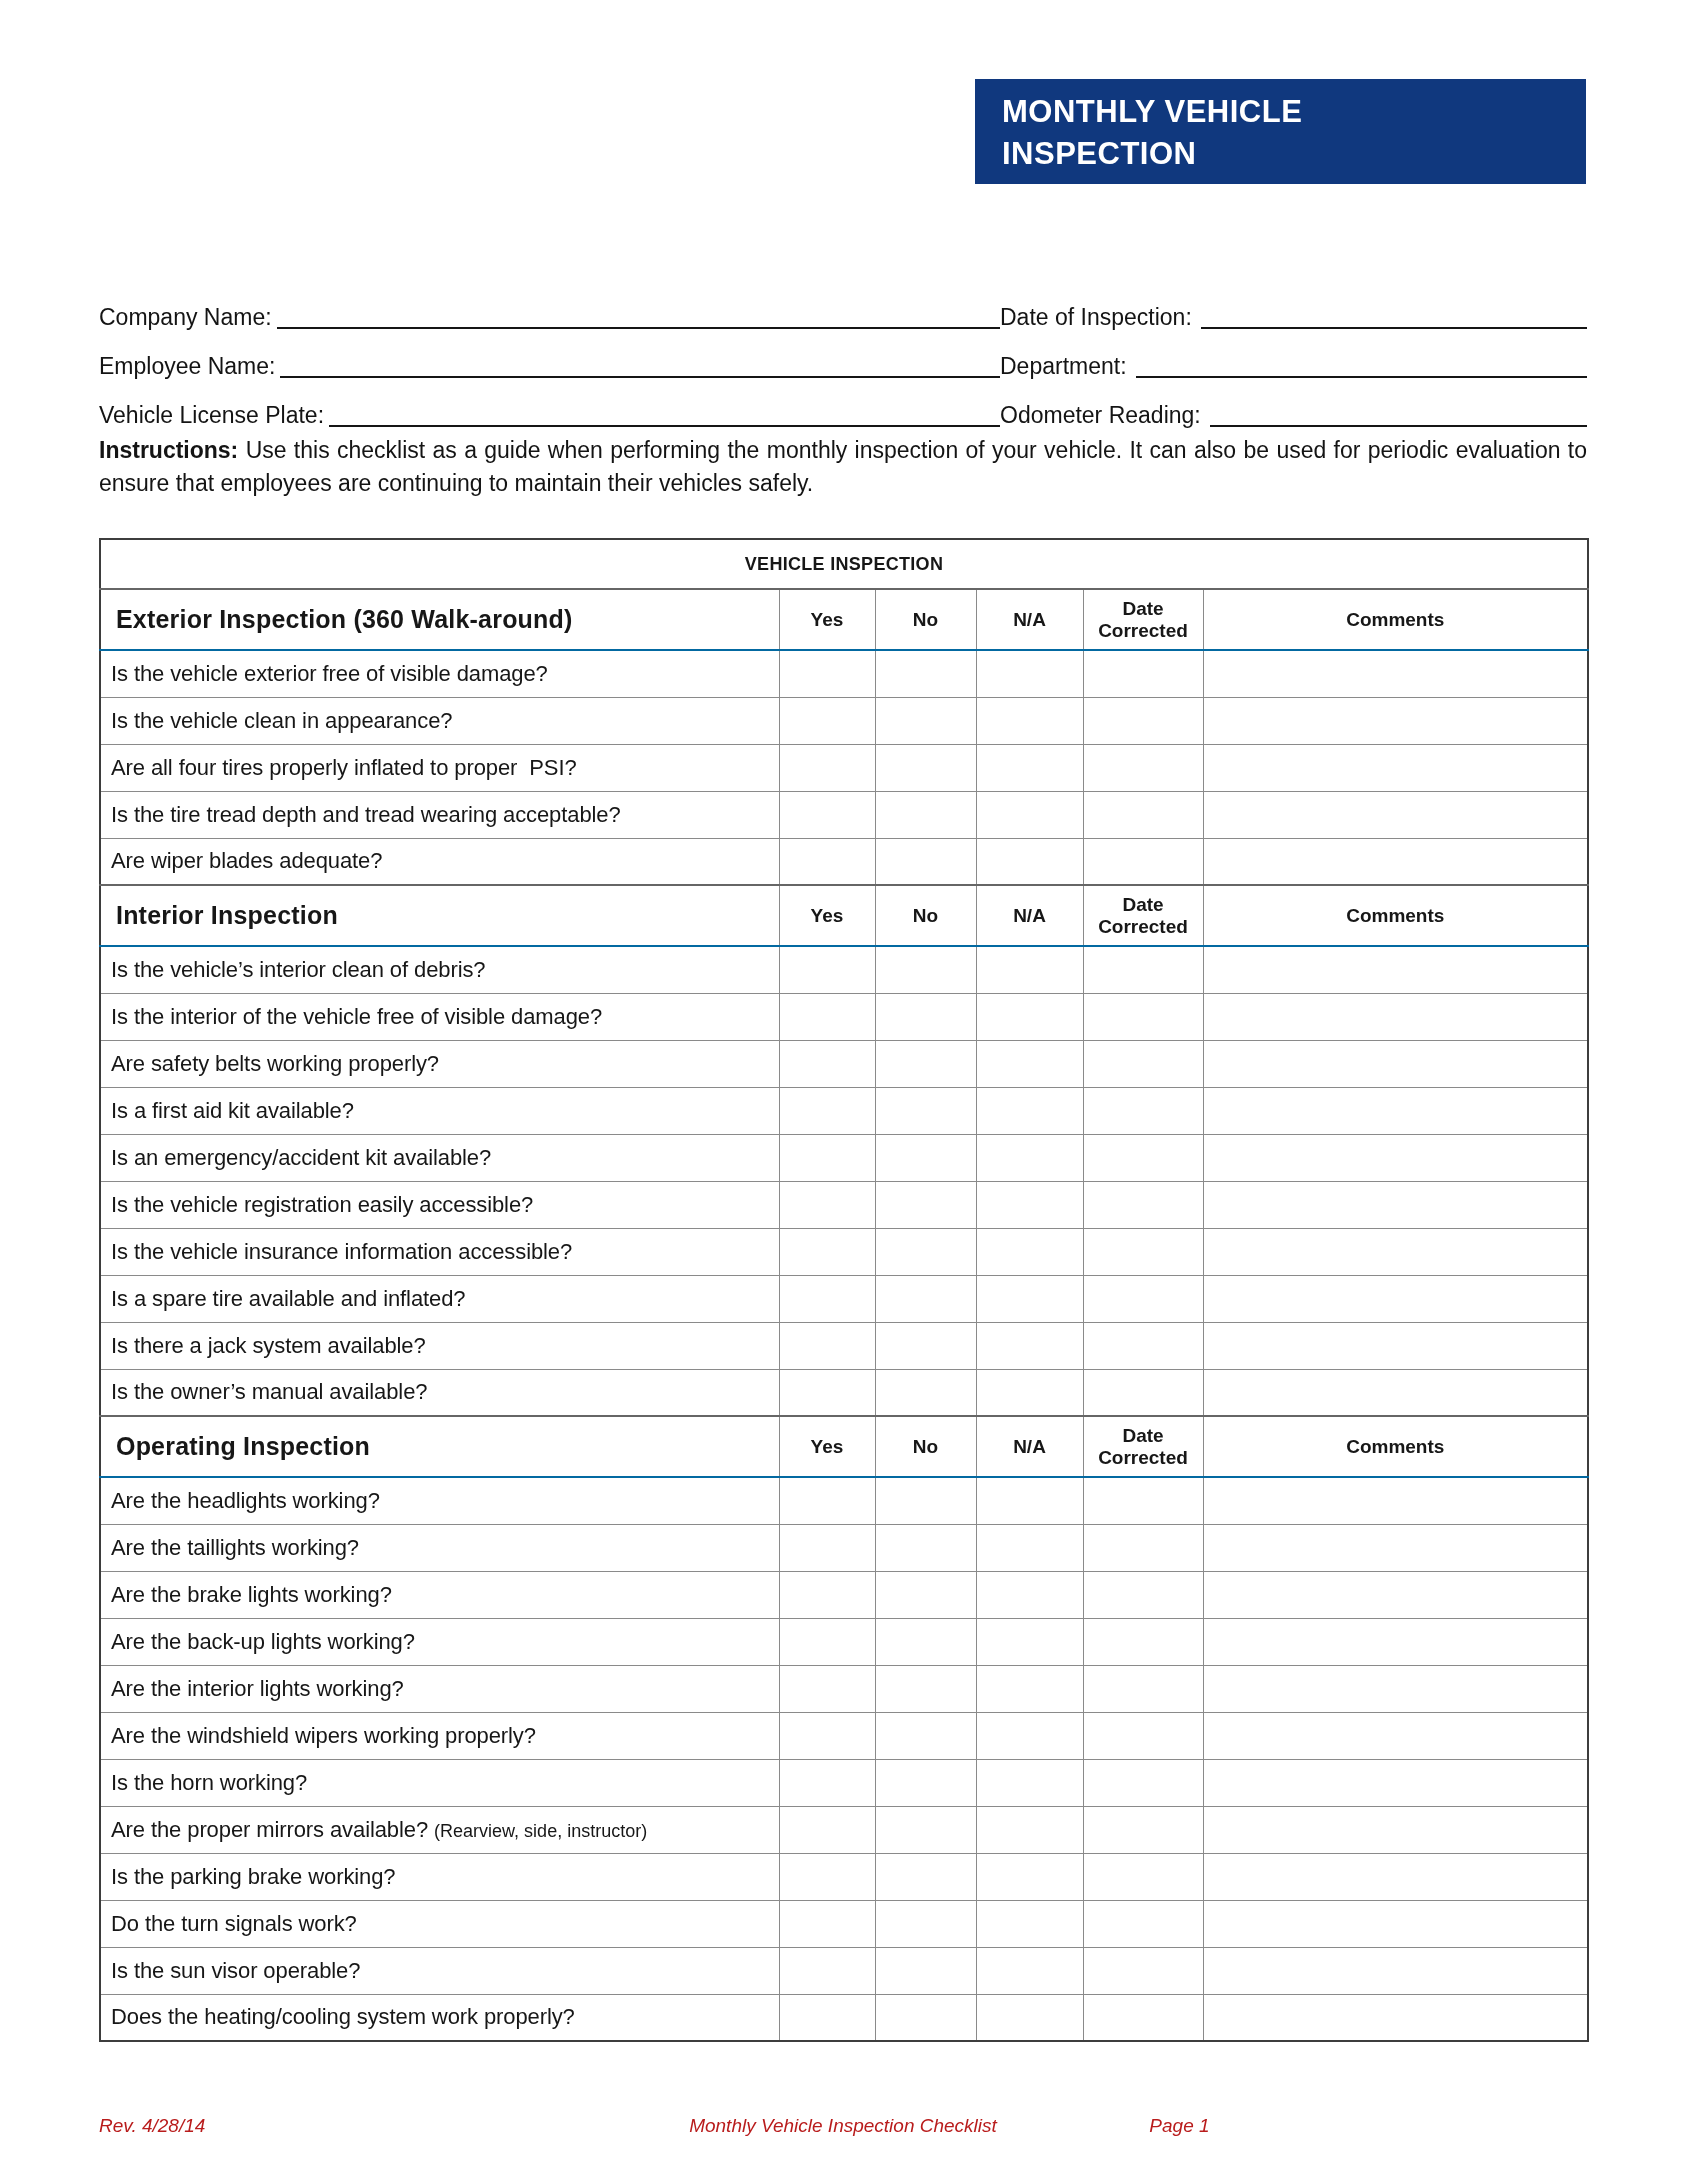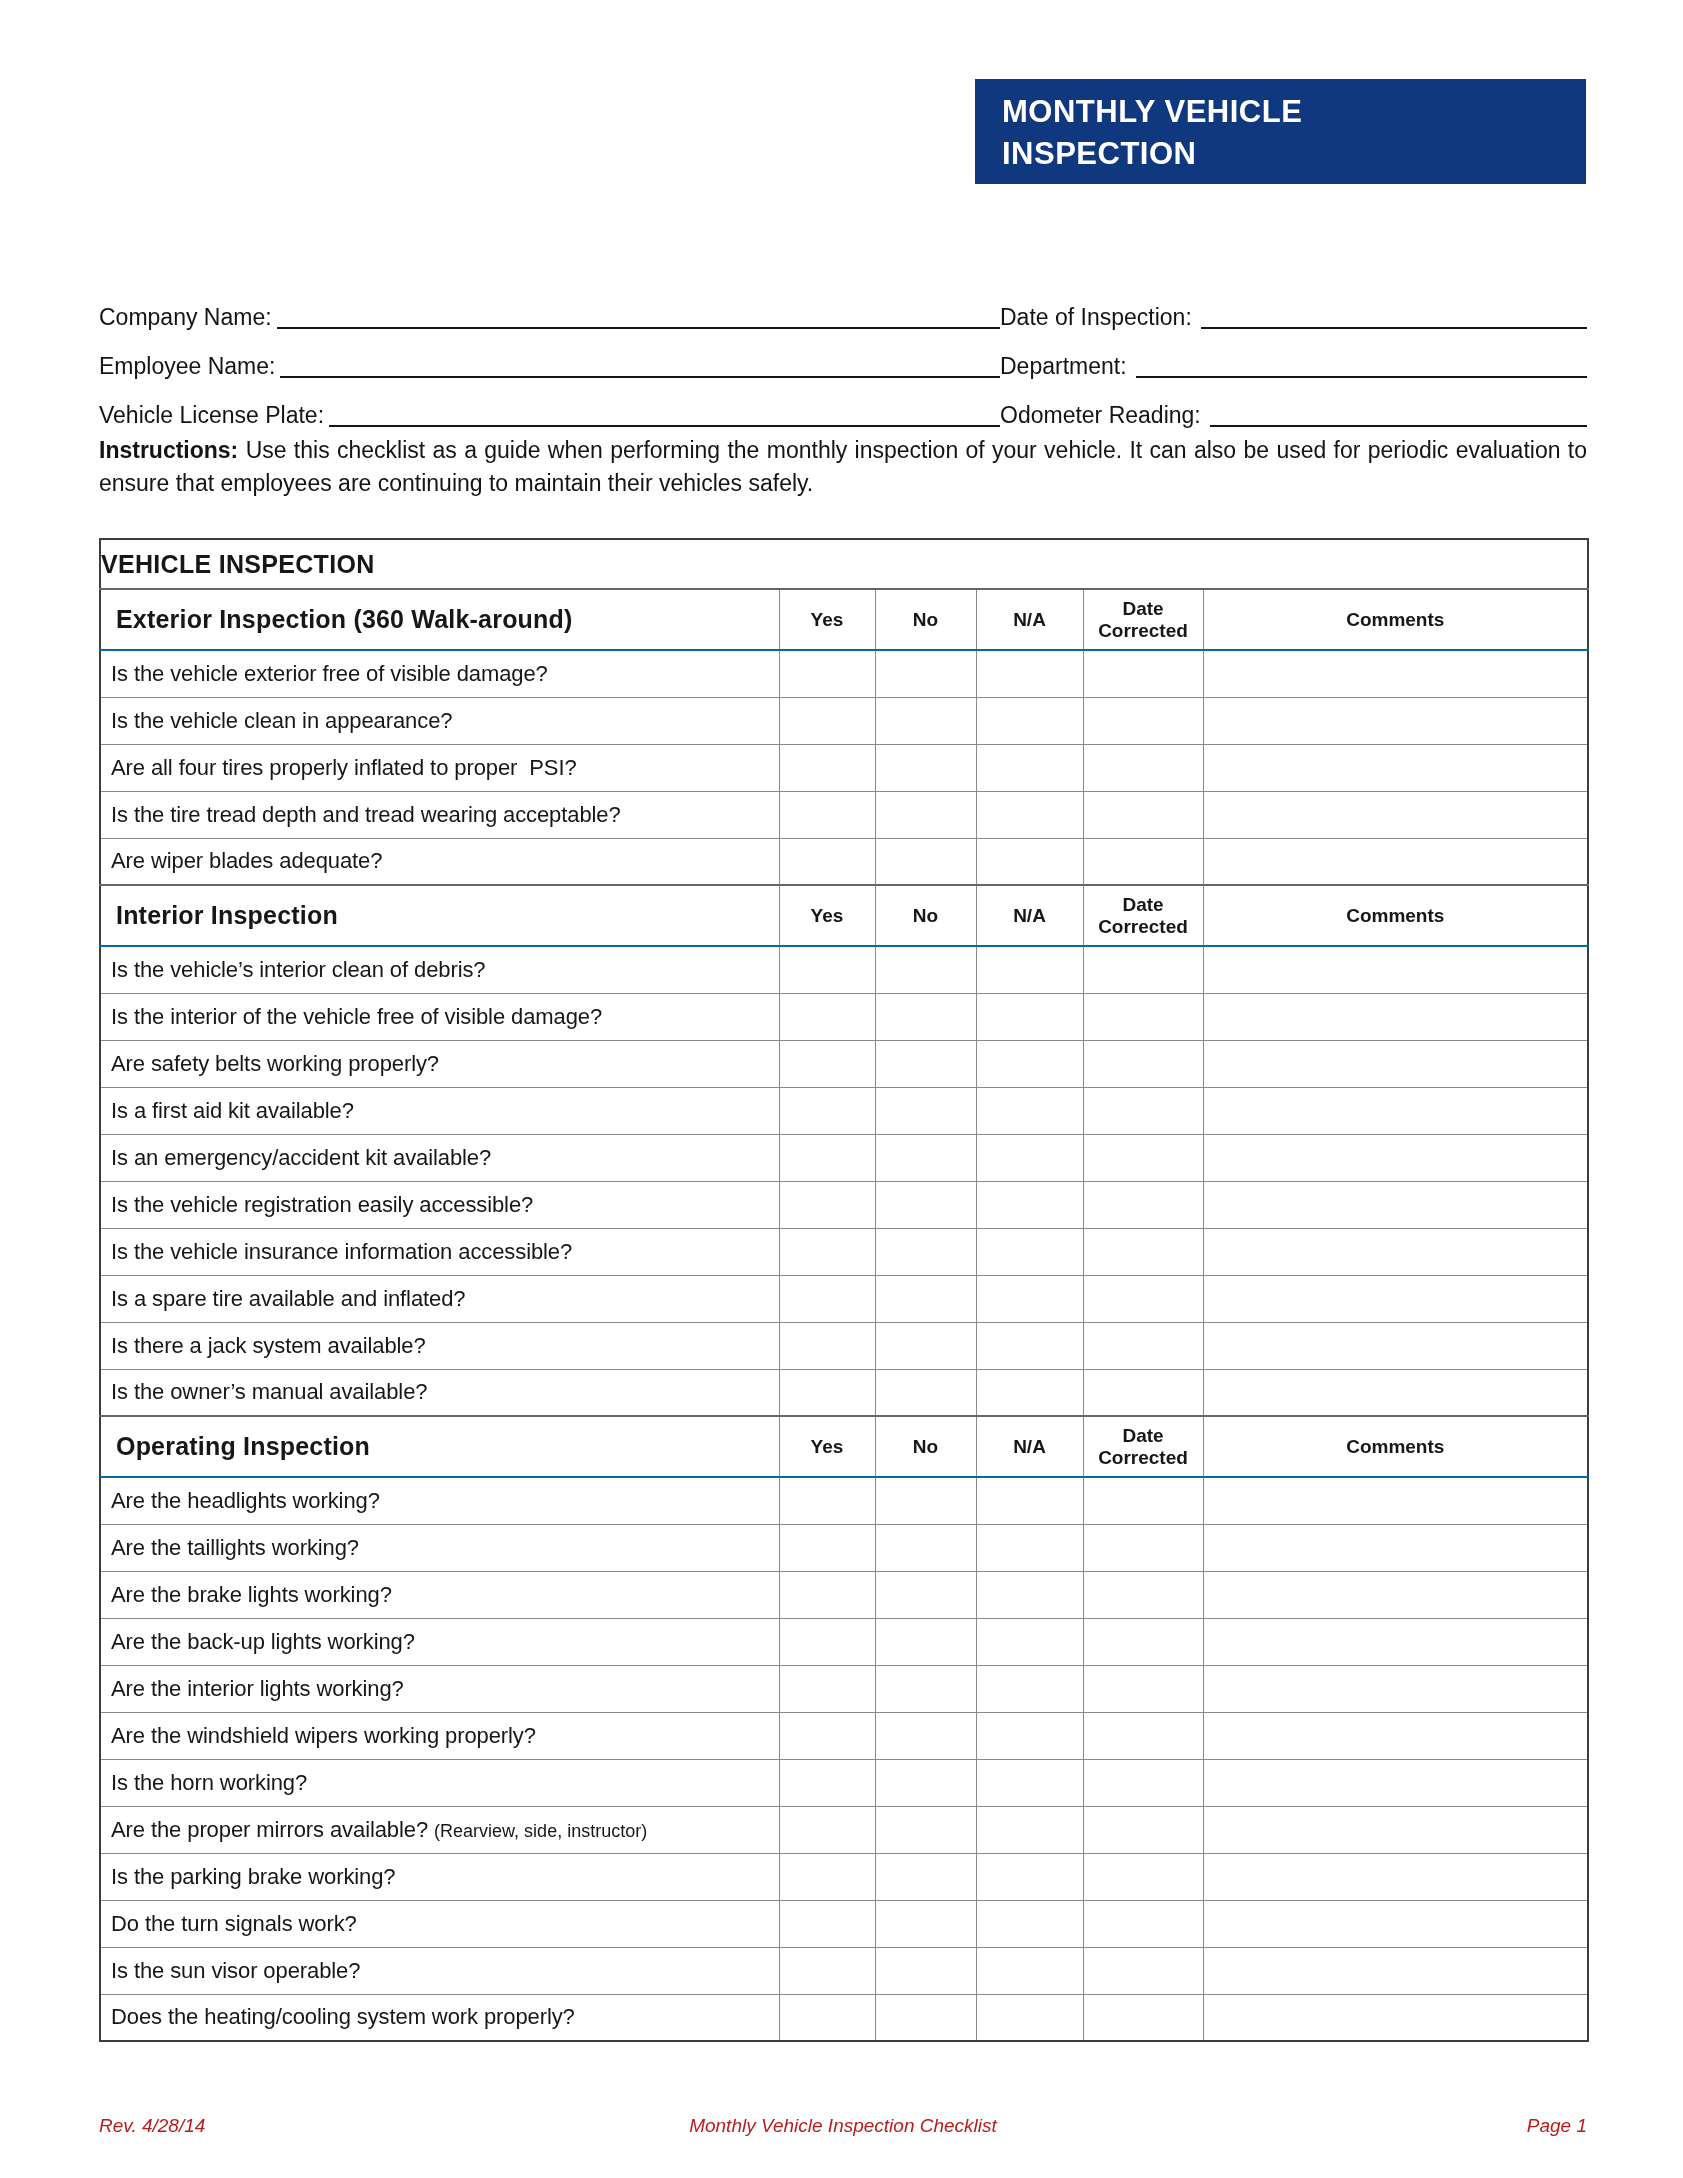--- a/index.html
+++ b/index.html
@@ -82,22 +82,23 @@
     table-layout: fixed;
   }
   table.inspection { border: 2px solid #3d3d3d; }
   table.inspection td {
     border: 1px solid #8a8a8a;
     vertical-align: middle;
     color: #171717;
   }
   td.title-cell {
     height: 50px;
+    text-align: center;
     font-weight: bold;
-    font-size: 25px;
+    font-size: 18px;
     border-bottom: 2px solid #666666;
     letter-spacing: 0.3px;
   }
   tr.section-row td {
     height: 61px;
     border-top: 2px solid #666666;
     border-bottom: 2px solid #0369a1;
     background: #ffffff;
   }
   td.section-title {
@@ -129,21 +130,21 @@
     top: 2115px;
     width: 1488px;
     display: flex;
     align-items: baseline;
     color: #b91c1c;
     font-style: italic;
     font-size: 19px;
   }
   .footer .f-left   { flex: 1; text-align: left; }
   .footer .f-center { flex: 1.4; text-align: center; }
-  .footer .f-right  { flex: 1; text-align: right; font-style: italic; }
+  .footer .f-right  { flex: 1; text-align: left; font-style: italic; }
 </style>
 </head>
 <body>
 
 <div class="page">
 
   <div class="banner">
     <div class="line">MONTHLY VEHICLE</div>
     <div class="line">INSPECTION</div>
   </div>

